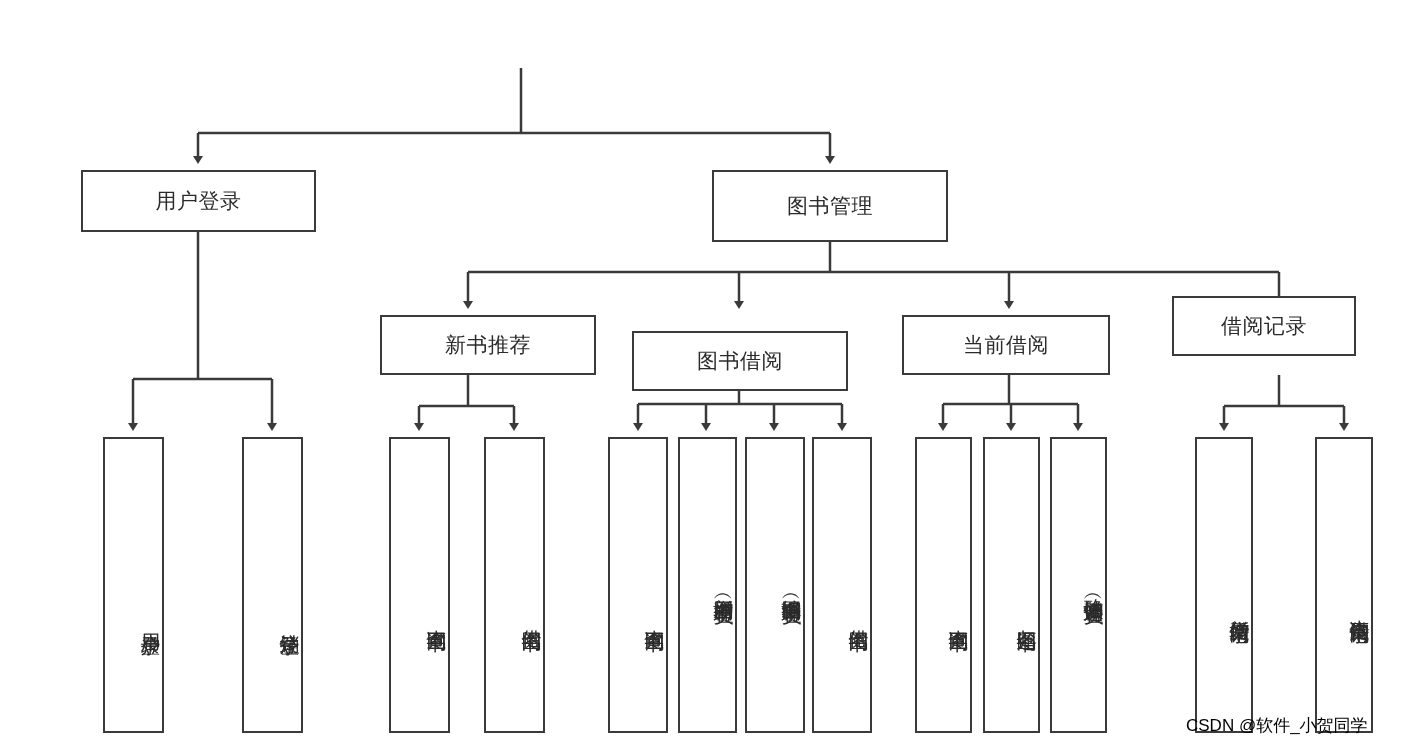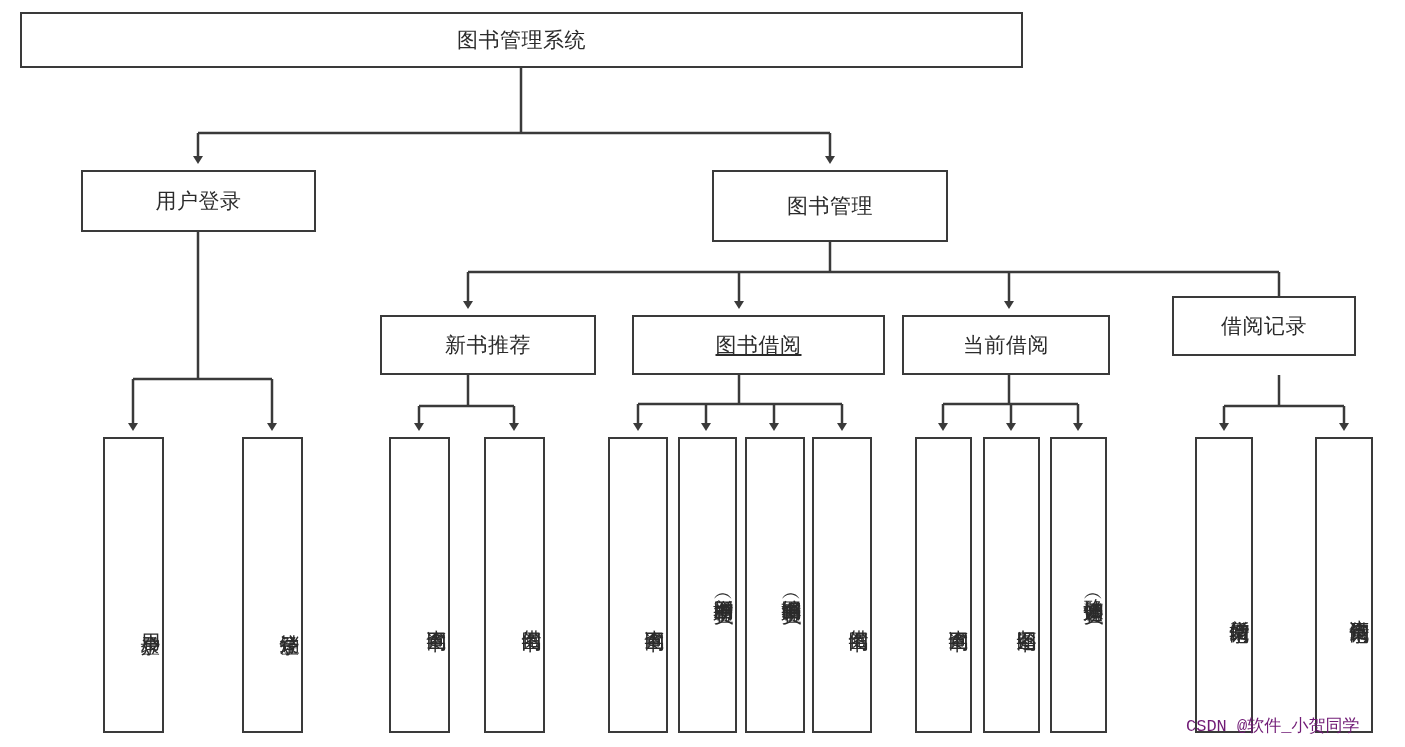--- a/index.html
+++ b/index.html
@@ -52,23 +52,23 @@
     top: 0;
     width: 1405px;
     height: 747px;
     pointer-events: none;
   }
   .watermark {
     position: absolute;
     left: 1186px;
     top: 714px;
     font-size: 17px;
-    color: #701a75;
+    color: #000000;
     white-space: nowrap;
-    font-family: Liberation Mono, monospace;
+    font-family: Liberation Sans, sans-serif;
   }
 </style>
 </head>
 <body>
 
 <div id="canvas">
 
   <svg class="edges" viewBox="0 0 1405 747">
     <defs>
       <marker id="arrow" markerWidth="10" markerHeight="10" refX="4" refY="5" orient="auto" markerUnits="userSpaceOnUse">
@@ -112,35 +112,32 @@
       <path d="M1011,404 L1011,427" marker-end="url(#arrow)"></path>
       <path d="M1078,404 L1078,427" marker-end="url(#arrow)"></path>
 
       <path d="M1279,375 L1279,406"></path>
       <path d="M1224,406 L1344,406"></path>
       <path d="M1224,406 L1224,427" marker-end="url(#arrow)"></path>
       <path d="M1344,406 L1344,427" marker-end="url(#arrow)"></path>
     </g>
   </svg>
 
-  <div class="node horiz" style="left:20px; top:12px; width:1003px; height:56px;">
-    <span>图书管理系统</span>
-  </div>
 
   <div class="node horiz" style="left:81px; top:170px; width:235px; height:62px;">
     <span>用户登录</span>
   </div>
   <div class="node horiz" style="left:712px; top:170px; width:236px; height:72px;">
     <span>图书管理</span>
   </div>
 
   <div class="node horiz" style="left:380px; top:315px; width:216px; height:60px;font-family:Liberation Serif, serif;">
     <span>新书推荐</span>
   </div>
-  <div class="node horiz" style="left:632px; top:315px; width:253px; height:60px;text-decoration:underline;">
+  <div class="node horiz" style="left:632px; top:331px; width:216px; height:60px;">
     <span>图书借阅</span>
   </div>
   <div class="node horiz" style="left:902px; top:315px; width:208px; height:60px;">
     <span>当前借阅</span>
   </div>
   <div class="node horiz" style="left:1172px; top:296px; width:184px; height:60px;justify-content:center;">
     <span>借阅记录</span>
   </div>
 
   <div class="node vert" style="left:103px; top:437px; width:61px; height:296px;">

